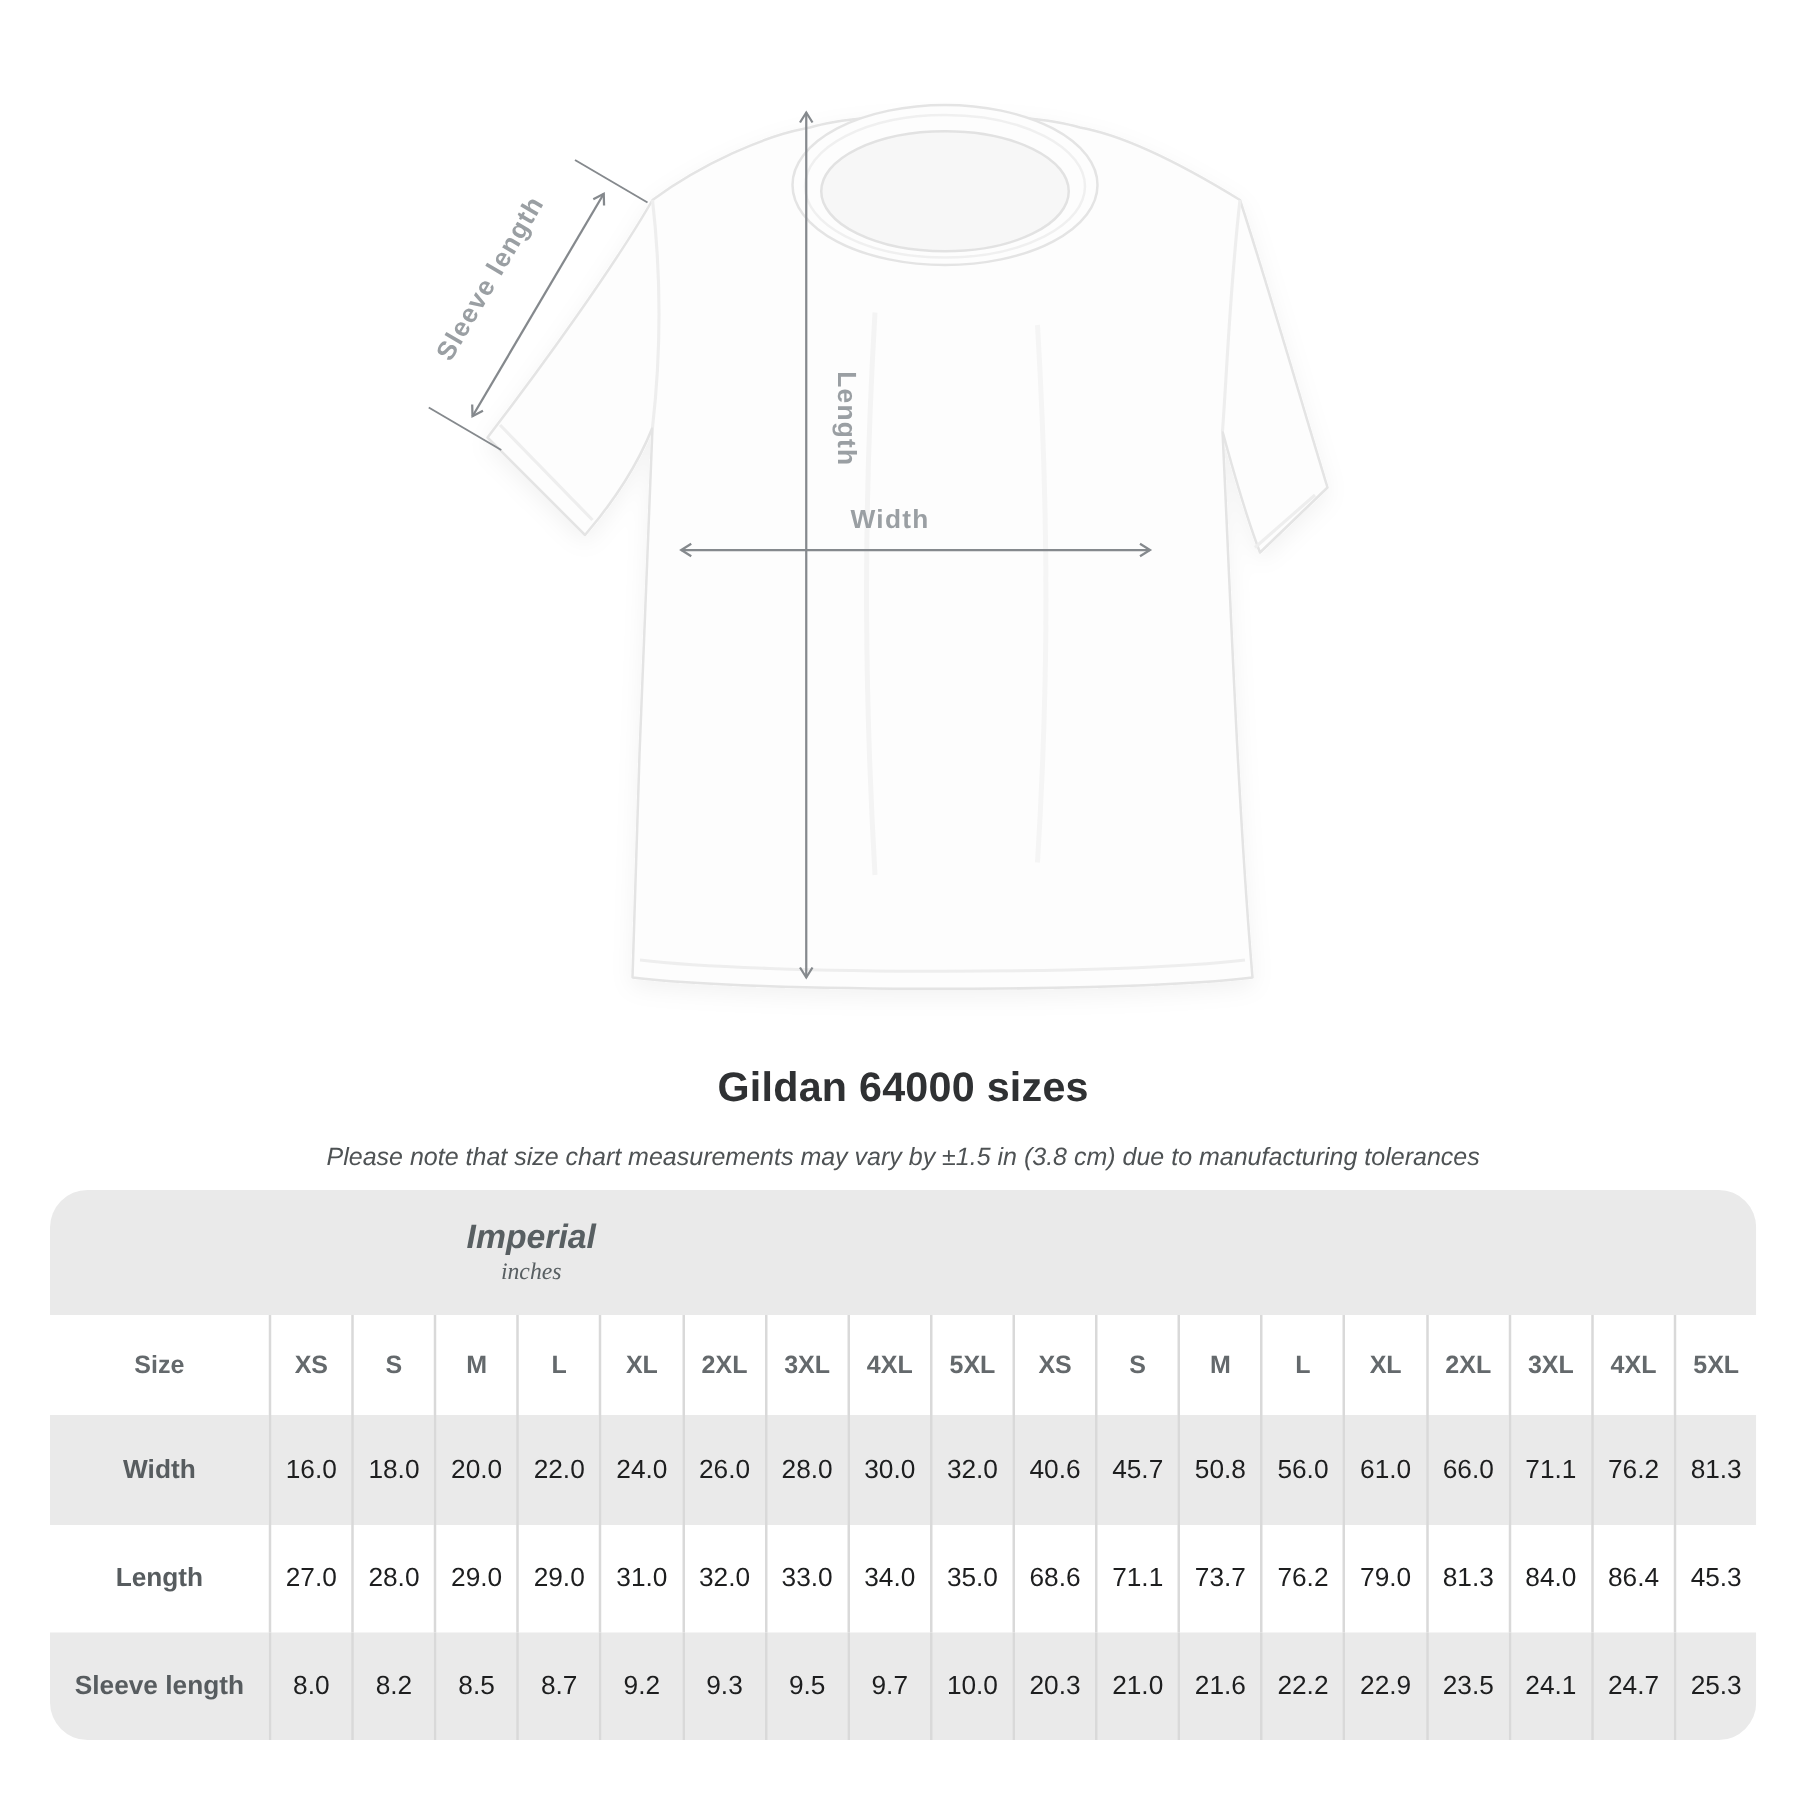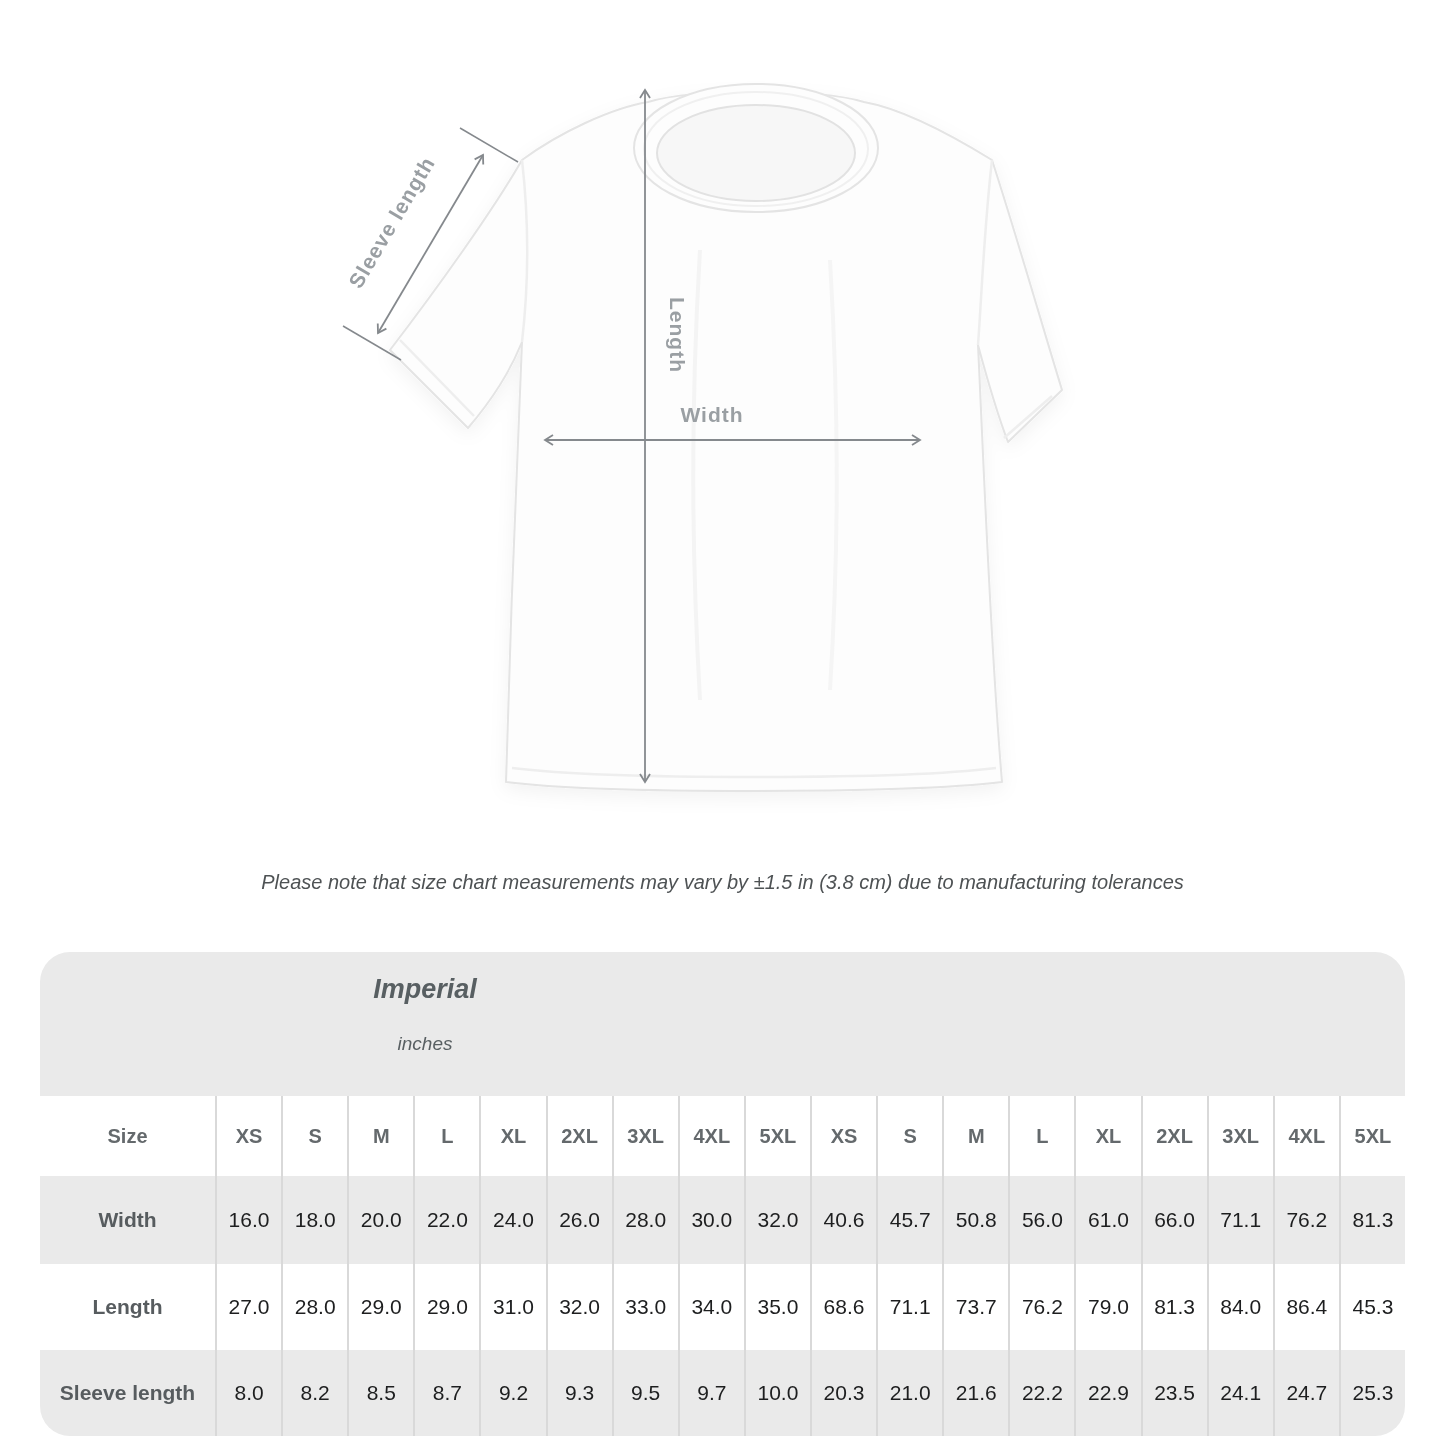--- a/index.html
+++ b/index.html
@@ -9,26 +9,26 @@
   
   .diagram{position:relative; width:1445px; height:845px;}
   .diagram svg{display:block;}
 
   
   .title{margin:6px 0 0 0; text-align:center; font-size:33px; font-weight:bold; color:#2f3133; letter-spacing:.2px;}
   .subtitle{margin:26px 0 0 0; text-align:center; font-size:20px; font-style:italic; color:#4e5254;}
 
   
   .size-table{position:absolute; left:40px; top:952px; width:1365px; border-radius:30px; overflow:hidden; background:#fff;}
-  .unit-band{display:grid; grid-template-columns:175px repeat(18,1fr); background:#eaeaea; height:144px;}
+  .unit-band{display:grid; grid-template-columns:175px repeat(18,1fr); background:#eaeaea; height:100px;}
   .unit{display:flex; flex-direction:column; align-items:center; justify-content:flex-start; padding-top:22px;}
   .unit-imperial{grid-column:1 / 11;}
   .unit-metric{grid-column:11 / 20;}
   .unit-name{font-size:27px; font-weight:bold; font-style:italic; color:#585f62;}
-  .unit-sub{margin-top:28px; font-size:19px; font-style:italic; color:#585f62;}
+  .unit-sub{margin-top:2px; font-size:19px; font-style:italic; color:#585f62;font-family:Liberation Serif, serif;}
 
   .grid{display:grid; grid-template-columns:175px repeat(18,1fr); grid-template-rows:80px 88px 86px 86px; background:#fff;}
   .cell{display:flex; align-items:center; justify-content:center; border-left:2px solid #d9d9d9; white-space:nowrap;}
   .label-col{border-left:none;}
   .head{font-size:20px; font-weight:bold; color:#64696c;}
   .rowlabel{font-size:21px; font-weight:bold; color:#575c5f;}
   .val{font-size:21px; color:#1d1e1f;}
   .stripe{background:#eaeaea;}
 </style>
 </head>
@@ -88,20 +88,21 @@
       </g>
 
       <g font-family="Liberation Sans, sans-serif" font-size="21" font-weight="bold" fill="#9a9fa3" letter-spacing="1">
         <text transform="translate(398,226) rotate(-59.5)" text-anchor="middle">Sleeve length</text>
         <text transform="translate(670,335) rotate(90)" text-anchor="middle">Length</text>
         <text x="712" y="422" text-anchor="middle">Width</text>
       </g>
     </svg>
   </div>
 
+  <h1 class="title">Gildan 64000 sizes</h1>
   <p class="subtitle">Please note that size chart measurements may vary by ±1.5 in (3.8 cm) due to manufacturing tolerances</p>
 
   <div class="size-table">
     <div class="unit-band">
       <div class="unit unit-imperial">
         <div class="unit-name">Imperial</div>
         <div class="unit-sub">inches</div>
       </div>
     </div>
     <div class="grid">

